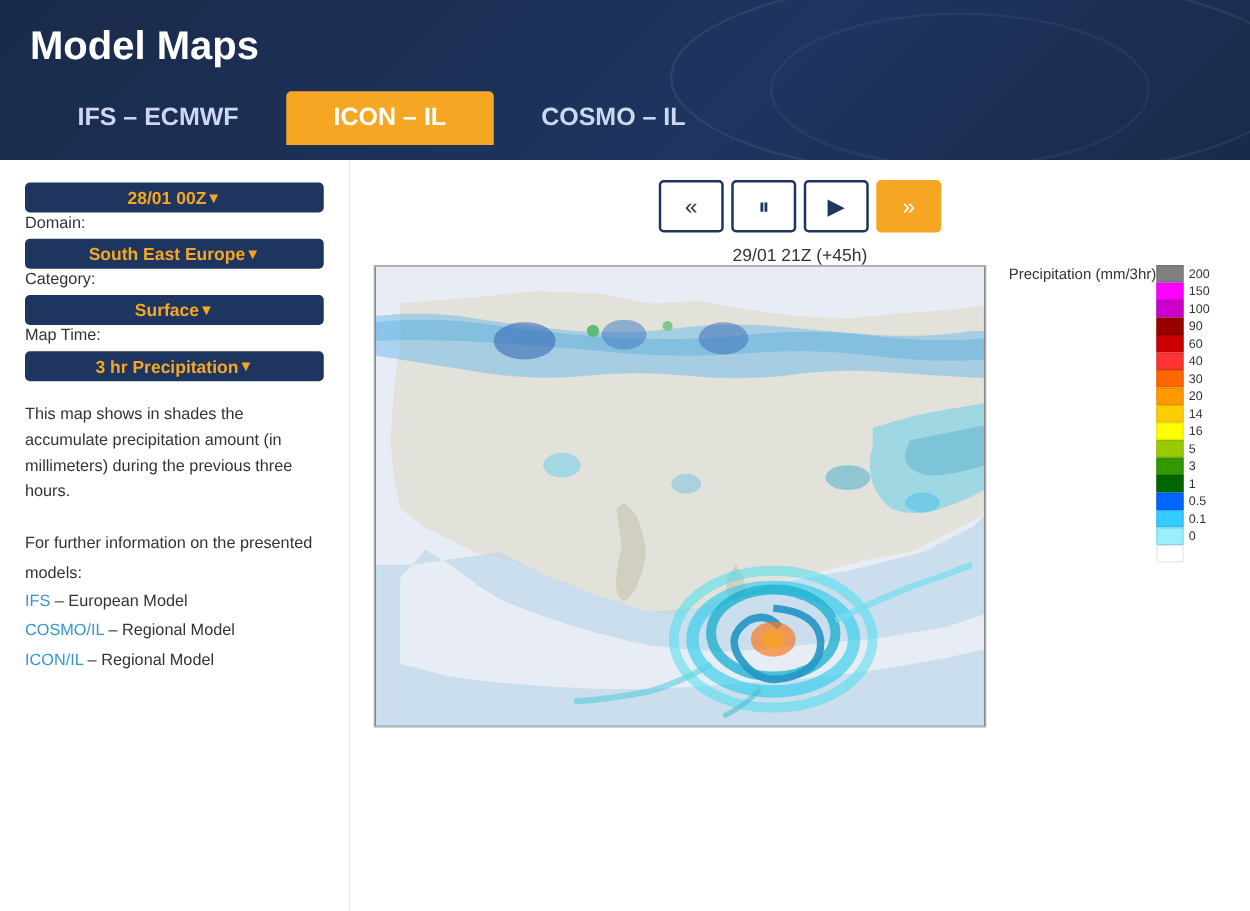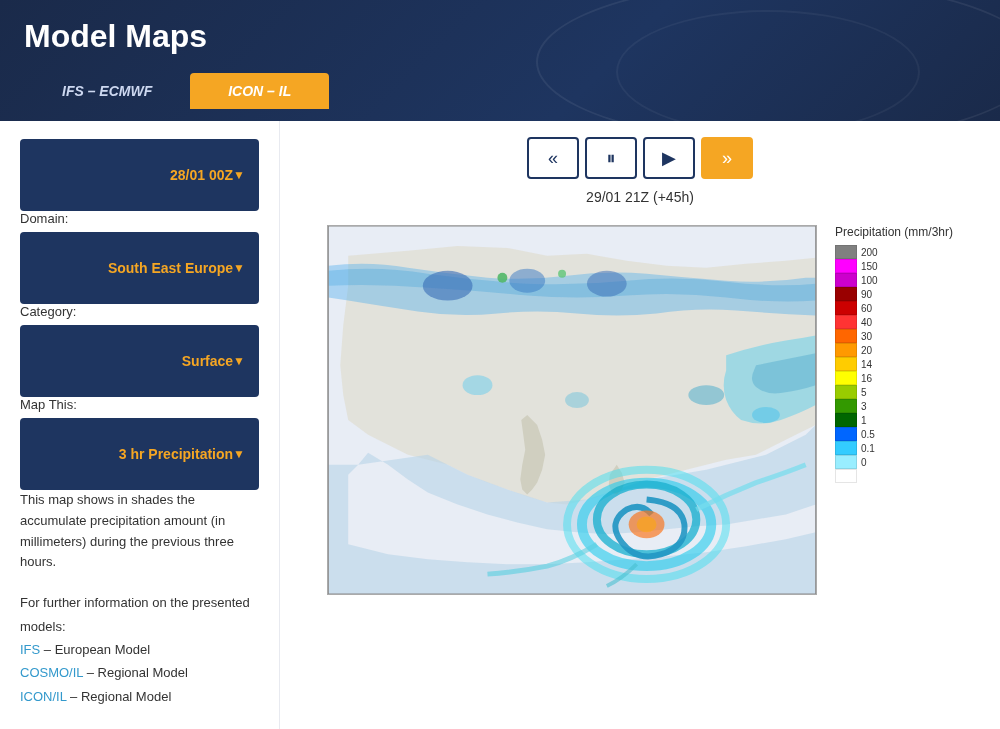--- a/index.html
+++ b/index.html
@@ -35,28 +35,27 @@
       font-size: 32px;
       font-weight: 700;
       margin-bottom: 18px;
     }
     .tab-bar {
       display: flex;
       gap: 0;
     }
     .tab {
       padding: 10px 38px;
-      font-size: 14px;
+      font-size: 20px;
       font-weight: 600;
       cursor: pointer;
       background: transparent;
       color: #cdd8f0;
       border: none;
       border-radius: 4px 4px 0 0;
-      font-style: italic;
     }
     .tab.active {
       background: #f5a623;
       color: #fff;
     }
 
     
     .main {
       display: flex;
       flex-direction: row;
@@ -78,39 +77,39 @@
       color: #333;
       margin-bottom: 6px;
     }
     .sidebar-label:first-child { margin-top: 0; }
 
     .dropdown {
       background: #1e3560;
       color: #f5a623;
       border: none;
       border-radius: 4px;
-      padding: 28px 14px;
+      padding: 4px 14px;
       font-size: 14px;
       font-weight: 600;
       width: 100%;
       display: flex;
-      justify-content: flex-end;
+      justify-content: center;
       align-items: center;
       cursor: pointer;
     }
     .dropdown .arrow {
       color: #f5a623;
       font-size: 12px;
     }
 
     .description-text {
       font-size: 13px;
       color: #333;
       line-height: 1.6;
-      margin-top: 0;
+      margin-top: 16px;
     }
     .further-info {
       font-size: 13px;
       color: #333;
       line-height: 1.8;
       margin-top: 18px;
     }
     .further-info a {
       color: #3399cc;
       text-decoration: none;
@@ -147,21 +146,21 @@
     .ctrl-btn.active {
       background: #f5a623;
       border-color: #f5a623;
       color: #fff;
     }
 
     .time-label {
       font-size: 14px;
       color: #333;
       text-align: center;
-      margin-bottom: 20px;
+      margin-bottom: 0;
     }
 
     .map-container {
       display: flex;
       gap: 12px;
       align-items: flex-start;
     }
 
     
     .map-image {
@@ -169,21 +168,21 @@
       height: 370px;
       border: 1px solid #aaa;
       background: #e8edf5;
       position: relative;
       overflow: hidden;
     }
 
     
     .legend {
       display: flex;
-      flex-direction: column;
+      flex-direction: row;
       align-items: flex-start;
       padding-left: 6px;
     }
     .legend-title {
       font-size: 12px;
       color: #333;
       margin-bottom: 6px;
       white-space: nowrap;
     }
     .legend-bar {
@@ -216,20 +215,21 @@
     }
   </style>
 </head>
 <body>
 
 <div class="header">
   <h1 class="page-title">Model Maps</h1>
   <div class="tab-bar">
     <button class="tab">IFS – ECMWF</button>
     <button class="tab active">ICON – IL</button>
+    <button class="tab">COSMO – IL</button>
   </div>
 </div>
 
 <div class="main">
 
   <div class="sidebar">
 
     <button class="dropdown">
       <span>28/01 00Z</span>
       <span class="arrow">▼</span>
@@ -240,21 +240,21 @@
       <span>South East Europe</span>
       <span class="arrow">▼</span>
     </button>
 
     <div class="sidebar-label">Category:</div>
     <button class="dropdown">
       <span>Surface</span>
       <span class="arrow">▼</span>
     </button>
 
-    <div class="sidebar-label">Map This:</div>
+    <div class="sidebar-label">Map Time:</div>
     <button class="dropdown">
       <span>3 hr Precipitation</span>
       <span class="arrow">▼</span>
     </button>
 
     <p class="description-text">This map shows in shades the accumulate precipitation amount (in millimeters) during the previous three hours.</p>
 
     <div class="further-info">
       <span>For further information on the presented models:</span><br>
       <a href="#">IFS</a><span> – European Model</span><br>

